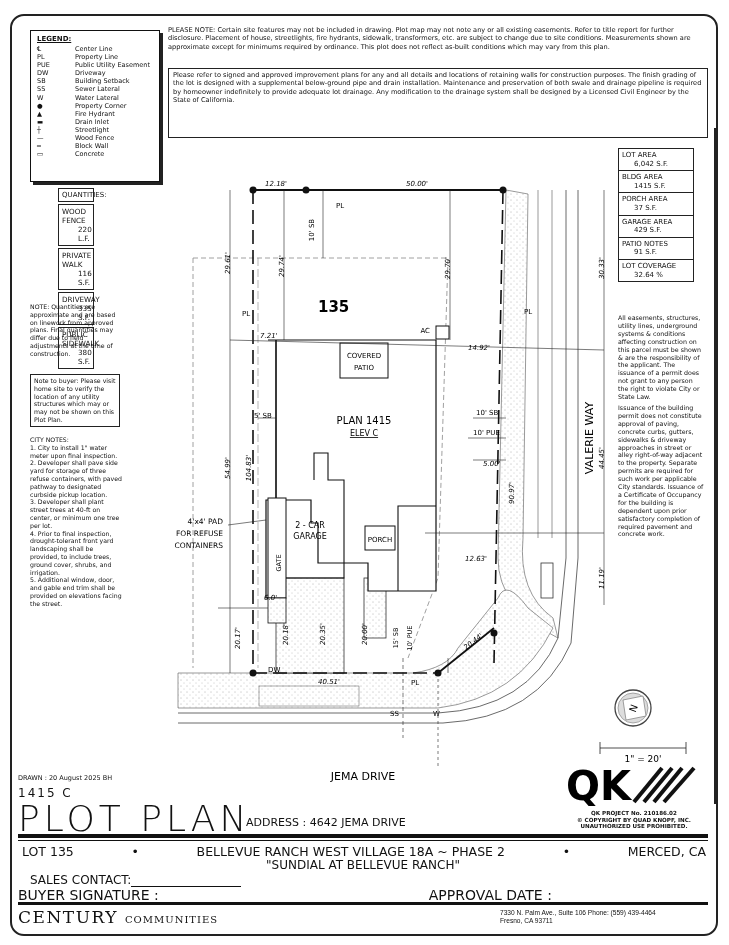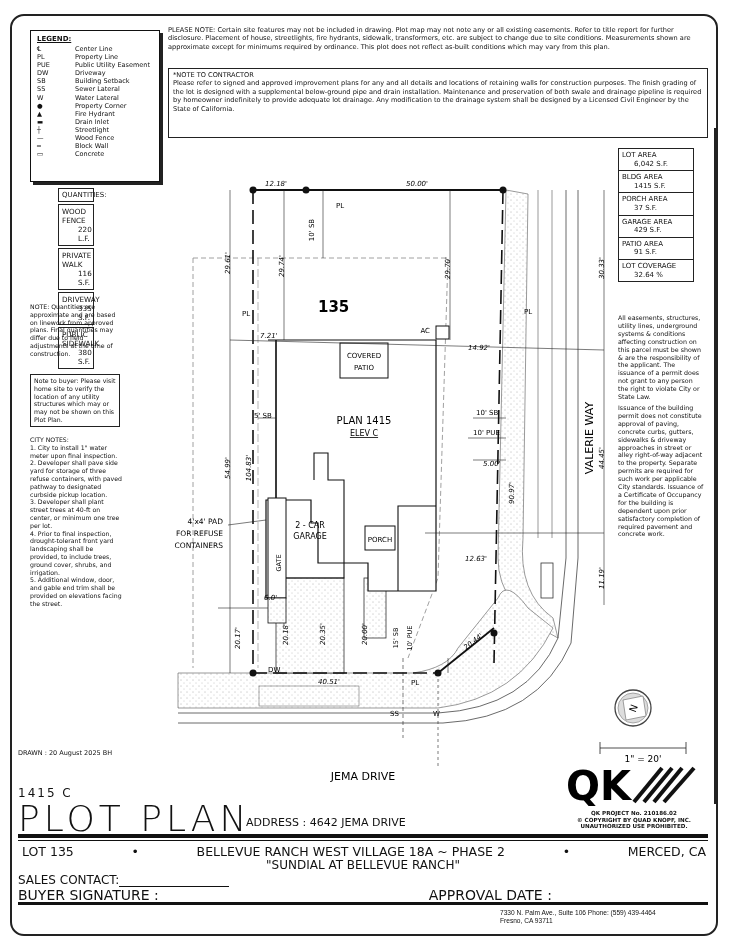--- a/index.html
+++ b/index.html
@@ -20,31 +20,31 @@
   .qty-note { left: 12px; top: 285px; width: 90px; font-size: 6.2px; line-height: 7.8px; }
   .buyer-note { left: 12px; top: 356px; width: 90px; border: 1.2px solid #222; padding: 2px 3px; font-size: 6.2px; line-height: 7.8px; }
   .city { left: 12px; top: 418px; width: 92px; font-size: 6.2px; line-height: 7.8px; }
   .areas { left: 600px; top: 130px; width: 76px; border: 1.2px solid #222; }
   .area-item { border-bottom: 1.2px solid #222; padding: 2px 3px; font-size: 7px; line-height: 8.6px; }
   .area-item:last-child { border-bottom: none; }
   .area-item .v { display: block; padding-left: 12px; }
   .right-notes { left: 600px; top: 296px; width: 86px; font-size: 6.3px; line-height: 7.9px; }
   .right-notes p { margin-bottom: 3px; }
   .vline { position: absolute; left: 696px; top: 110px; width: 2px; height: 676px; background: #222; }
-  .drawn { left: 0px; top: 731px; font-size: 6.5px; }
+  .drawn { left: 0px; top: 756px; font-size: 6.5px; }
   .model { left: 0px; top: 768px; font-size: 12px; letter-spacing: 2px; }
   .plot-title { left: 0px; top: 780px; font-size: 36px; font-weight: 200; letter-spacing: 4px; font-family: "DejaVu Sans", sans-serif; }
   .address { left: 228px; top: 798px; font-size: 11px; text-align: right; }
   .qk { left: 546px; top: 744px; width: 140px; }
   .qk-text { font-size: 5.6px; line-height: 6.6px; text-align: center; font-weight: bold; }
   .rule-thick { left: 0; top: 816px; width: 690px; height: 4px; background: #111; }
   .rule-thin { left: 0; top: 822px; width: 690px; height: 1px; background: #111; }
   .lot-line { left: 4px; top: 826px; width: 684px; font-size: 12.5px; display: flex; justify-content: space-between; }
   .subtitle { left: 0; top: 840px; width: 690px; text-align: center; font-size: 12px; }
-  .sales { left: 0px; top: 855px; font-size: 12px; display: flex; align-items: flex-end; }
+  .sales { left: 12px; top: 855px; font-size: 12px; display: flex; align-items: flex-end; }
   .buyer { left: 0px; top: 869px; font-size: 14px; display: flex; align-items: flex-end; width: 690px; }
   .blank { border-bottom: 1.2px solid #111; height: 11px; display: inline-block; }
   .rule-bottom { left: 0; top: 884px; width: 690px; height: 3px; background: #111; }
   .century { left: 0; top: 889px; font-family: "DejaVu Serif", serif; font-size: 17px; letter-spacing: 1.5px; }
   .century .small-caps { font-size: 10px; letter-spacing: 1px; }
   .contact { left: 482px; top: 891px; font-size: 6.6px; line-height: 8px; font-family: "Liberation Sans", sans-serif; }
   svg text { font-family: "DejaVu Sans", sans-serif; }
 </style>
 </head>
 <body>
@@ -108,21 +108,20 @@
         <span>Block Wall</span>
       </div>
     <div class="legend-row">
         <span class="legend-sym">▭</span>
         <span>Concrete</span>
       </div>
   </div>
 
   <div class="abs notes-top">PLEASE NOTE:  Certain site features may not be included in drawing. Plot map may not note any or all existing easements. Refer to title report for further disclosure. Placement of house, streetlights, fire hydrants, sidewalk, transformers, etc. are subject to change due to site conditions. Measurements shown are approximate except for minimums required by ordinance. This plot does not reflect as-built conditions which may vary from this plan.</div>
   <div class="abs contractor">
-    <div>*NOTE TO CONTRACTOR</div>
     <div>Please refer to signed and approved improvement plans for any and all details and locations of retaining walls for construction purposes. The finish grading of the lot is designed with a supplemental below-ground pipe and drain installation. Maintenance and preservation of both swale and drainage pipeline is required by homeowner indefinitely to provide adequate lot drainage. Any modification to the drainage system shall be designed by a Licensed Civil Engineer by the State of California.</div>
   </div>
 
   <div class="abs qty">
     <div class="qty-head">QUANTITIES:</div>
     <div class="qty-item"><span>WOOD FENCE</span><span class="v">220 L.F.</span></div>
     <div class="qty-item"><span>PRIVATE WALK</span><span class="v">116 S.F.</span></div>
     <div class="qty-item"><span>DRIVEWAY</span><span class="v">335 S.F.</span></div>
     <div class="qty-item"><span>PUBLIC SIDEWALK</span><span class="v">380 S.F.</span></div>
   </div>
@@ -136,21 +135,21 @@
     <div>3. Developer shall plant street trees at 40-ft on center, or minimum one tree per lot.</div>
     <div>4. Prior to final inspection, drought-tolerant front yard landscaping shall be provided, to include trees, ground cover, shrubs, and irrigation.</div>
     <div>5. Additional window, door, and gable end trim shall be provided on elevations facing the street.</div>
   </div>
 
   <div class="abs areas">
     <div class="area-item"><span>LOT AREA</span><span class="v">6,042 S.F.</span></div>
     <div class="area-item"><span>BLDG AREA</span><span class="v">1415 S.F.</span></div>
     <div class="area-item"><span>PORCH AREA</span><span class="v">37 S.F.</span></div>
     <div class="area-item"><span>GARAGE AREA</span><span class="v">429 S.F.</span></div>
-    <div class="area-item"><span>PATIO AREA</span><span class="v">91 S.F.</span></div>
+    <div class="area-item"><span>PATIO NOTES</span><span class="v">91 S.F.</span></div>
     <div class="area-item"><span>LOT COVERAGE</span><span class="v">32.64 %</span></div>
   </div>
   <div class="abs right-notes">
     <p>All easements, structures, utility lines, underground systems &amp; conditions affecting construction on this parcel must be shown &amp; are the responsibility of the applicant. The issuance of a permit does not grant to any person the right to violate City or State Law.</p>
     <p>Issuance of the building permit does not constitute approval of paving, concrete curbs, gutters, sidewalks &amp; driveway approaches in street or alley right-of-way adjacent to the property. Separate permits are required for such work per applicable City standards. Issuance of a Certificate of Occupancy for the building is dependent upon prior satisfactory completion of required pavement and concrete work.</p>
   </div>
 
   <svg class="abs" style="left:100px;top:150px;" width="500" height="620" viewBox="100 150 500 620">
     <defs>
       <pattern id="dots" width="6" height="6" patternUnits="userSpaceOnUse">
@@ -339,17 +338,21 @@
     <span class="blank" style="width:110px"></span>
   </div>
   <div class="abs buyer">
     <span>BUYER SIGNATURE :</span>
     <span class="blank" style="width:250px;margin:0 14px 0 6px"></span>
     <span>APPROVAL DATE :</span>
     <span class="blank" style="width:130px;margin-left:10px"></span>
   </div>
   <div class="abs rule-bottom"></div>
 
+  <div class="abs century">
+    <span>CENTURY</span>
+    <span class="small-caps">COMMUNITIES</span>
+  </div>
   <div class="abs contact">
     <div>7330 N. Palm Ave., Suite 106   Phone: (559) 439-4464</div>
     <div>Fresno, CA  93711</div>
   </div>
 </div>
 
 </body></html>

